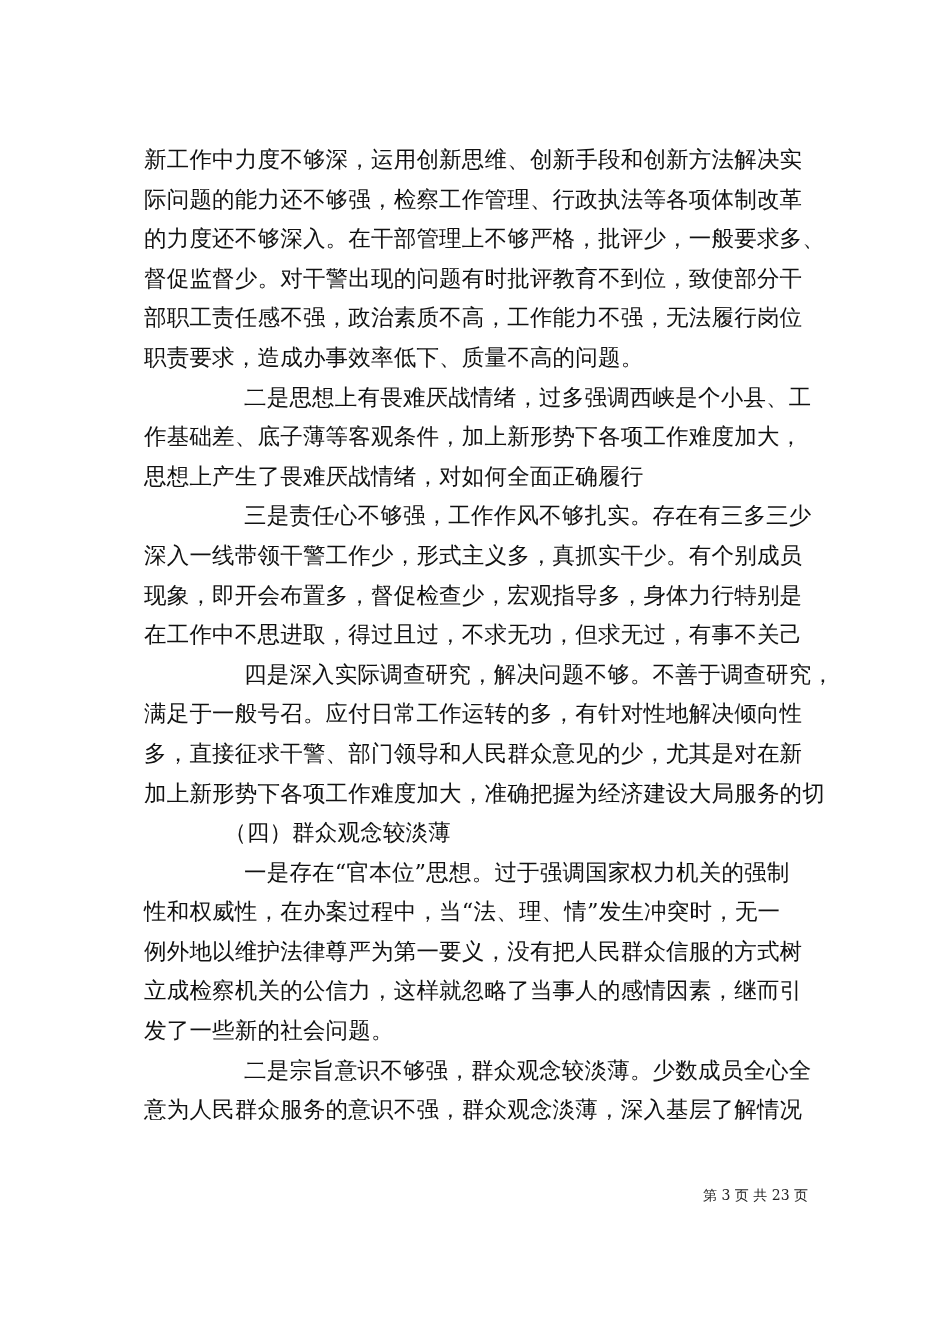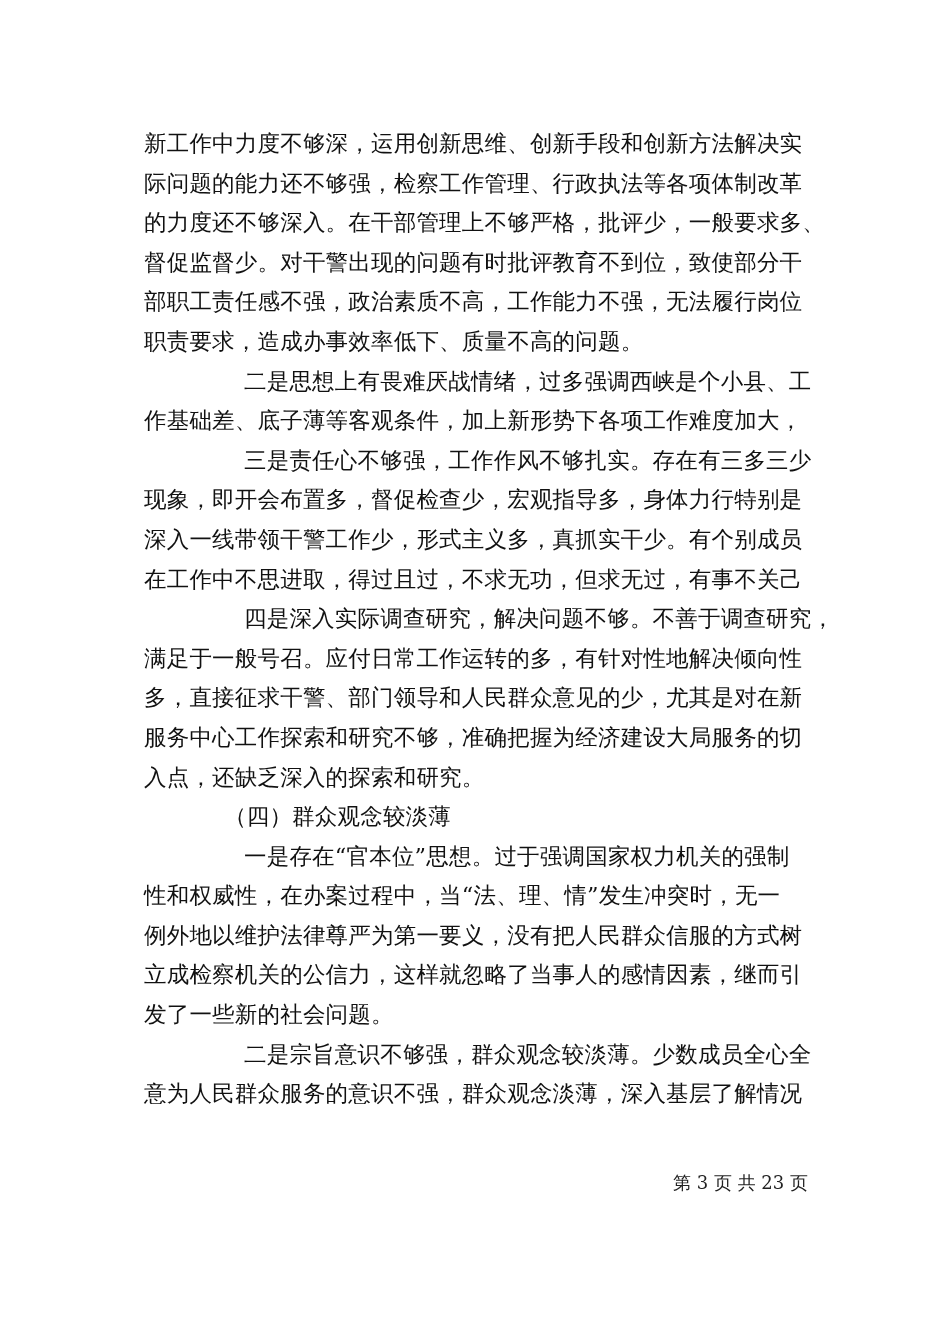--- a/index.html
+++ b/index.html
@@ -1,45 +1,45 @@
 <!DOCTYPE html>
 <html><head>
 <meta charset="utf-8">
 <style>
   html, body { margin: 0; padding: 0; background: #ffffff; }
   body { width: 950px; height: 1344px; position: relative; overflow: hidden;
          font-family: "DejaVu Serif", "Liberation Serif", serif; color: #111; }
-  .page { position: absolute; left: 0; top: 0; width: 950px; height: 1219px; background: #fff; }
+  .page { position: absolute; left: 0; top: 16px; width: 950px; height: 1219px; background: #fff; }
   .body-text { position: absolute; left: 144px; top: 124px; width: 680px; }
   .line { height: 39.6px; line-height: 39.6px; font-size: 22.5px; white-space: nowrap; letter-spacing: 0.2px; }
   .indent { padding-left: 100px; }
-  .footer { position: absolute; right: 142px; top: 1171px; font-size: 18px; color: #222; }
+  .footer { position: absolute; right: 142px; top: 1171px; font-size: 14px; color: #222; }
 </style>
 </head>
 <body>
 
 <div class="page">
   <div class="body-text">
     <div class="line">新工作中力度不够深，运用创新思维、创新手段和创新方法解决实</div>
     <div class="line">际问题的能力还不够强，检察工作管理、行政执法等各项体制改革</div>
     <div class="line">的力度还不够深入。在干部管理上不够严格，批评少，一般要求多、</div>
     <div class="line">督促监督少。对干警出现的问题有时批评教育不到位，致使部分干</div>
     <div class="line">部职工责任感不强，政治素质不高，工作能力不强，无法履行岗位</div>
     <div class="line">职责要求，造成办事效率低下、质量不高的问题。</div>
     <div class="line indent">二是思想上有畏难厌战情绪，过多强调西峡是个小县、工</div>
     <div class="line">作基础差、底子薄等客观条件，加上新形势下各项工作难度加大，</div>
+    <div class="line">思想上产生了畏难厌战情绪，对如何全面正确履行</div>
     <div class="line indent">三是责任心不够强，工作作风不够扎实。存在有三多三少</div>
+    <div class="line">深入一线带领干警工作少，形式主义多，真抓实干少。有个别成员</div>
     <div class="line">现象，即开会布置多，督促检查少，宏观指导多，身体力行特别是</div>
-    <div class="line">深入一线带领干警工作少，形式主义多，真抓实干少。有个别成员</div>
     <div class="line">在工作中不思进取，得过且过，不求无功，但求无过，有事不关己</div>
     <div class="line indent">四是深入实际调查研究，解决问题不够。不善于调查研究，</div>
     <div class="line">满足于一般号召。应付日常工作运转的多，有针对性地解决倾向性</div>
     <div class="line">多，直接征求干警、部门领导和人民群众意见的少，尤其是对在新</div>
-    <div class="line">服务中心工作探索和研究不够，准确把握为经济建设大局服务的切</div>
-    <div class="line">入点，还缺乏深入的探索和研究。</div>
+    <div class="line">加上新形势下各项工作难度加大，准确把握为经济建设大局服务的切</div>
     <div class="line indent" style="padding-left:80px">（四）群众观念较淡薄</div>
     <div class="line indent">一是存在“官本位”思想。过于强调国家权力机关的强制</div>
     <div class="line">性和权威性，在办案过程中，当“法、理、情”发生冲突时，无一</div>
     <div class="line">例外地以维护法律尊严为第一要义，没有把人民群众信服的方式树</div>
     <div class="line">立成检察机关的公信力，这样就忽略了当事人的感情因素，继而引</div>
     <div class="line">发了一些新的社会问题。</div>
     <div class="line indent">二是宗旨意识不够强，群众观念较淡薄。少数成员全心全</div>
     <div class="line">意为人民群众服务的意识不强，群众观念淡薄，深入基层了解情况</div>
   </div>
   <div class="footer">第 3 页 共 23 页</div>

